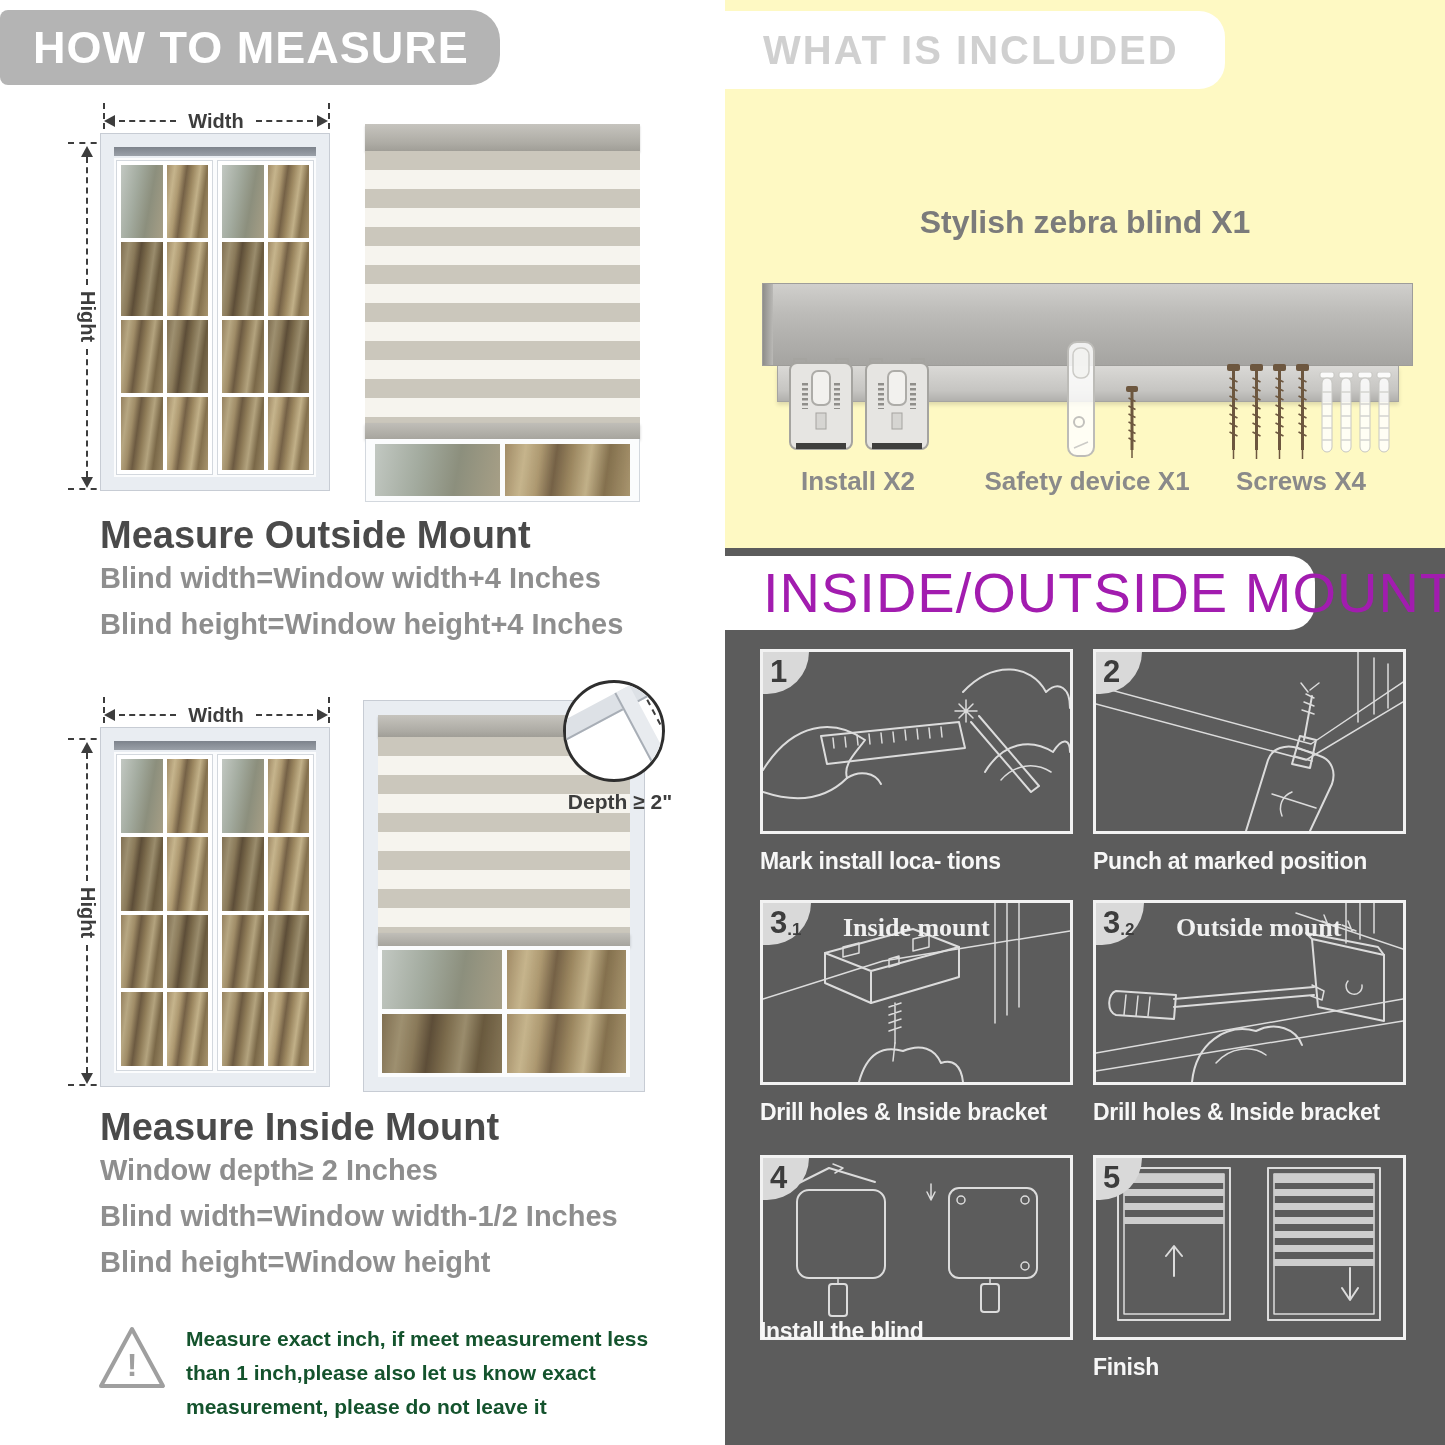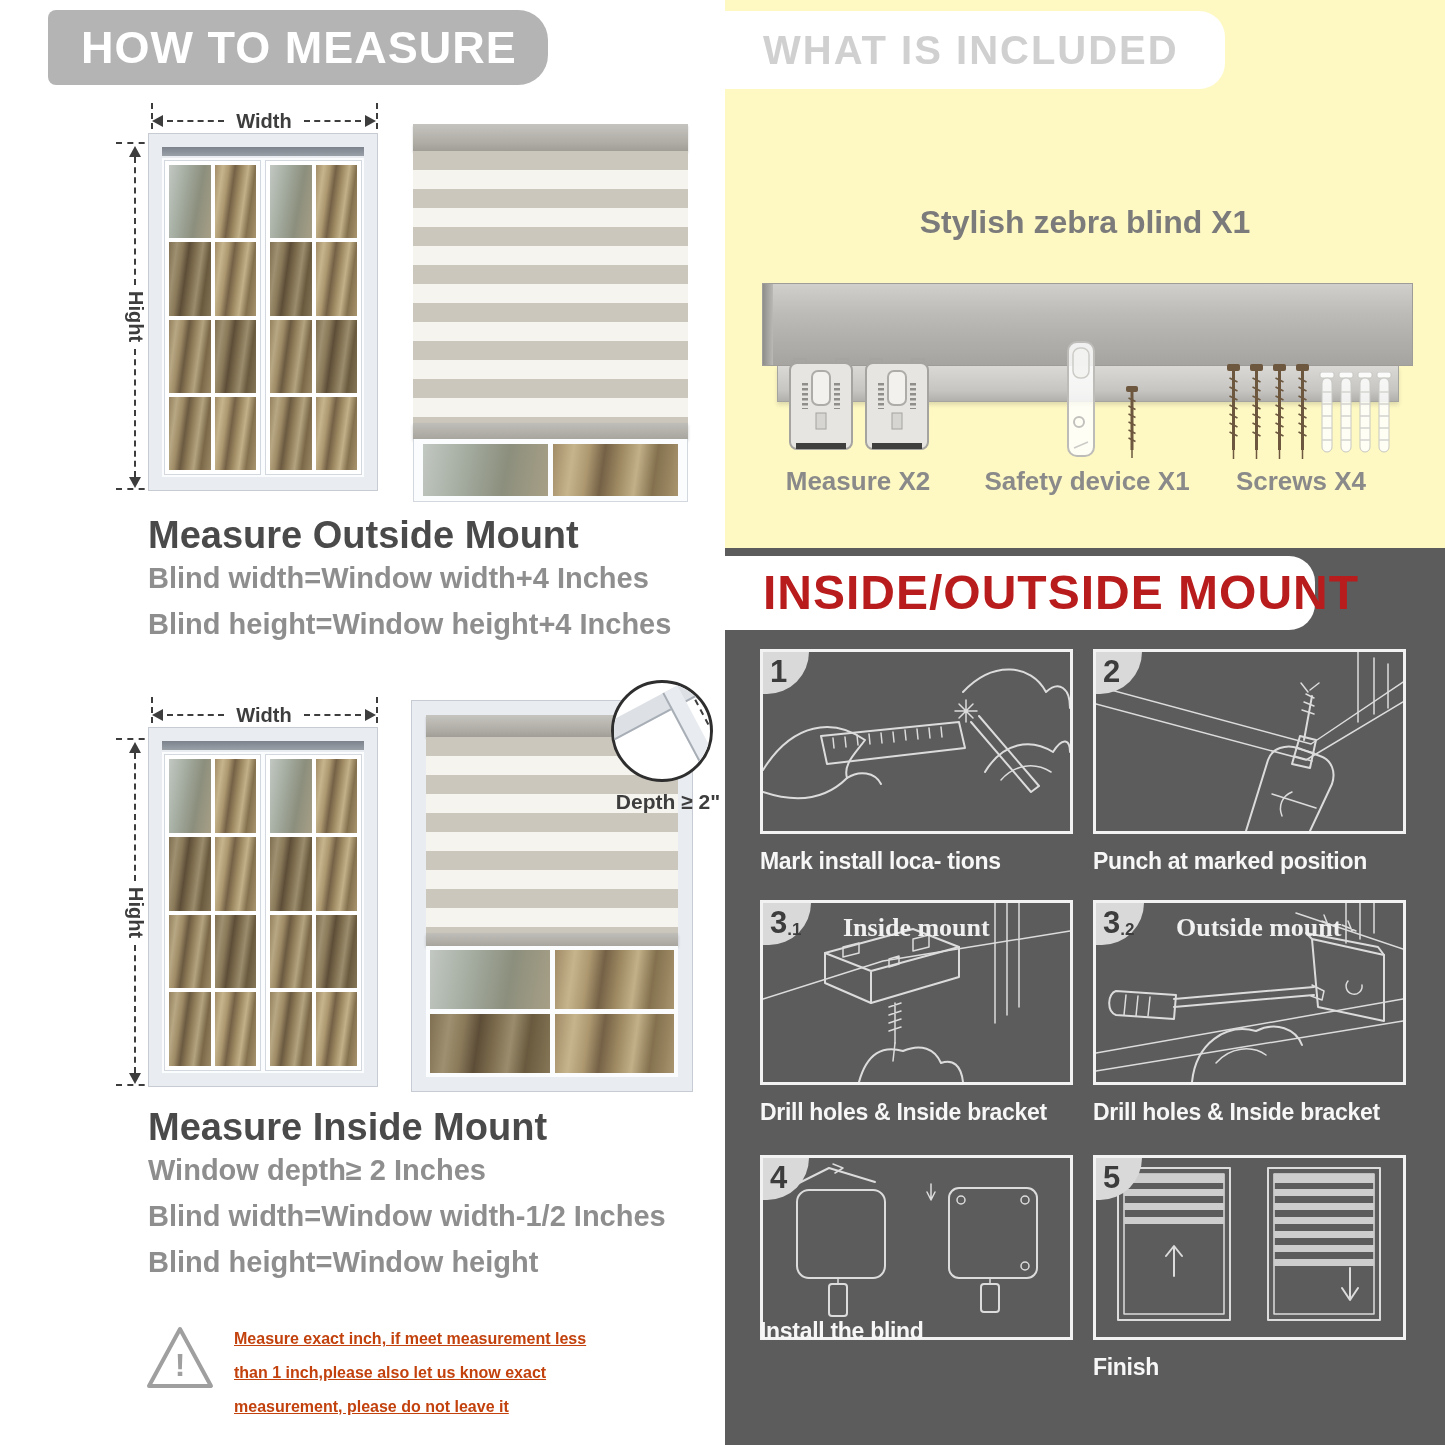--- a/index.html
+++ b/index.html
@@ -1,21 +1,21 @@
 <!DOCTYPE html>
 <html><head>
 <meta charset="utf-8">
 <style>
   html,body{margin:0;padding:0;background:#ffffff;}
   .canvas{position:relative;width:1445px;height:1445px;overflow:hidden;background:#ffffff;
           font-family:"Liberation Sans","DejaVu Sans",sans-serif;}
   .abs{position:absolute;}
 
   
-  .left-col{position:absolute;left:0;top:0;width:725px;height:1445px;background:#ffffff;margin-left:48px;}
+  .left-col{position:absolute;left:0;top:0;width:725px;height:1445px;background:#ffffff;}
   .howto-header{position:absolute;left:0;top:10px;width:500px;height:75px;background:#b4b4b4;
     border-radius:8px 30px 30px 8px;color:#ffffff;font-size:45px;font-weight:bold;
     line-height:75px;padding-left:33px;letter-spacing:1px;box-sizing:border-box;}
 
   
   .harrow{position:absolute;display:flex;align-items:center;color:#3d3d3d;font-weight:bold;font-size:20px;height:22px;}
   .harrow .ah-l{width:0;height:0;border-top:6px solid transparent;border-bottom:6px solid transparent;border-right:11px solid #3d3d3d;}
   .harrow .ah-r{width:0;height:0;border-top:6px solid transparent;border-bottom:6px solid transparent;border-left:11px solid #3d3d3d;}
   .harrow .dash{flex:1;border-top:2px dashed #3d3d3d;margin:0 4px;}
   .harrow .lbl{padding:0 8px;white-space:nowrap;}
@@ -61,21 +61,21 @@
   .mag-inner{position:absolute;inset:0;transform:rotate(-28deg);}
   .mag-top{position:absolute;left:-20%;top:16%;width:140%;height:17%;background:#dde1e6;border-bottom:2px solid #a8aeb6;}
   .mag-side{position:absolute;right:14%;top:16%;width:15%;height:90%;background:#e8ebef;border-left:2px solid #a8aeb6;}
   .mag-dash{position:absolute;right:3%;top:38%;height:52%;border-left:2px dashed #3d3d3d;}
   .depth-lbl{position:absolute;font-size:21px;font-weight:bold;color:#3d3d3d;white-space:nowrap;}
 
   .sec-heading{position:absolute;font-size:38px;font-weight:bold;color:#4a4a4a;white-space:nowrap;}
   .sec-line{position:absolute;font-size:29px;font-weight:bold;color:#8e8e8e;white-space:nowrap;}
 
   .warn-row{position:absolute;display:flex;align-items:flex-start;}
-  .warn-text{font-size:16px;font-weight:bold;color:#c2410c;line-height:34px;white-space:nowrap;text-decoration:underline;}
+  .warn-text{font-size:21px;font-weight:bold;color:#14532d;line-height:34px;white-space:nowrap;}
 
   
   .right-col{position:absolute;left:725px;top:0;width:720px;height:1445px;}
   .included-panel{position:absolute;left:0;top:0;width:720px;height:548px;background:#fef9c3;}
   .included-header{position:absolute;left:0;top:11px;width:500px;height:78px;background:#ffffff;
     border-radius:0 26px 26px 0;color:#d0d0d0;font-size:40px;font-weight:bold;line-height:78px;
     padding-left:38px;letter-spacing:2px;box-sizing:border-box;white-space:nowrap;}
   .blind-label{position:absolute;left:0;top:204px;width:720px;text-align:center;
     font-size:32px;font-weight:bold;color:#7b7b7b;}
   .bar-main{position:absolute;left:37px;top:283px;width:651px;height:83px;
@@ -83,21 +83,21 @@
     border:1px solid #9e9d9a;box-sizing:border-box;}
   .bar-main:before{content:'';position:absolute;left:0;top:0;width:10px;height:100%;
     background:linear-gradient(90deg,#8f8e8b,#bab9b6);}
   .bar-lip{position:absolute;left:52px;top:366px;width:622px;height:36px;
     background:linear-gradient(180deg,#dad9d6,#c6c5c2 70%,#b1b0ad);
     border:1px solid #a5a4a1;border-top:none;box-sizing:border-box;box-shadow:0 3px 4px rgba(0,0,0,.12);}
   .item-caption{position:absolute;top:466px;font-size:26px;font-weight:bold;color:#8a8a8a;text-align:center;white-space:nowrap;}
 
   .mount-panel{position:absolute;left:0;top:548px;width:720px;height:897px;background:#5c5c5c;}
   .mount-header{position:absolute;left:0;top:8px;width:590px;height:74px;background:#ffffff;
-    border-radius:0 26px 26px 0;color:#b91c1c;font-size:48px;font-weight:bold;line-height:74px;
+    border-radius:0 26px 26px 0;color:#a21caf;font-size:56px;font-weight:normal;line-height:74px;
     padding-left:38px;letter-spacing:1px;box-sizing:border-box;white-space:nowrap;}
   .step-box{position:absolute;width:313px;height:185px;border:3px solid #f2f2f2;box-sizing:border-box;}
   .step-badge{position:absolute;left:0;top:0;min-width:46px;height:42px;background:#d9d9d9;
     border-radius:0 0 44px 0;color:#3d3d3d;font-weight:bold;display:flex;align-items:flex-start;
     padding:1px 10px 0 7px;box-sizing:border-box;}
   .step-badge .n{font-size:31px;line-height:38px;}
   .step-badge .sub{font-size:17px;line-height:52px;}
   .step-title{position:absolute;left:80px;top:10px;color:#f0f0f0;font-size:26px;font-weight:bold;white-space:nowrap;font-family:Liberation Serif, serif;}
   .step-caption{position:absolute;color:#f7f7f7;font-size:23px;font-weight:bold;letter-spacing:-0.3px;white-space:nowrap;}
   .art{position:absolute;inset:0;width:100%;height:100%;}
@@ -338,21 +338,21 @@
           <rect x="3" y="6" width="10" height="74" rx="5" fill="rgba(255,255,255,0.82)" stroke="#c6c6c2"></rect>
           <path d="M3,20 h10 M3,32 h10 M3,44 h10 M3,56 h10 M3,68 h10" stroke="#d4d4d0" stroke-width="1.5"></path>
         </g>
         <g transform="translate(57,0)">
           <rect x="1" y="0" width="14" height="6" rx="2" fill="rgba(255,255,255,0.9)" stroke="#c6c6c2"></rect>
           <rect x="3" y="6" width="10" height="74" rx="5" fill="rgba(255,255,255,0.82)" stroke="#c6c6c2"></rect>
           <path d="M3,20 h10 M3,32 h10 M3,44 h10 M3,56 h10 M3,68 h10" stroke="#d4d4d0" stroke-width="1.5"></path>
         </g>
       </svg>
 
-      <div class="item-caption" style="left:43px;width:180px;">Measure X2</div>
+      <div class="item-caption" style="left:43px;width:180px;">Install X2</div>
       <div class="item-caption" style="left:252px;width:220px;">Safety device X1</div>
       <div class="item-caption" style="left:496px;width:160px;">Screws X4</div>
     </div>
 
     <div class="mount-panel">
       <div class="mount-header">INSIDE/OUTSIDE MOUNT</div>
 
       <div class="step-box" style="left:35px;top:101px;">
         <svg class="art" viewBox="0 0 307 179">
           <g fill="none" stroke="#dcdcdc" stroke-width="2" stroke-linecap="round" stroke-linejoin="round">

